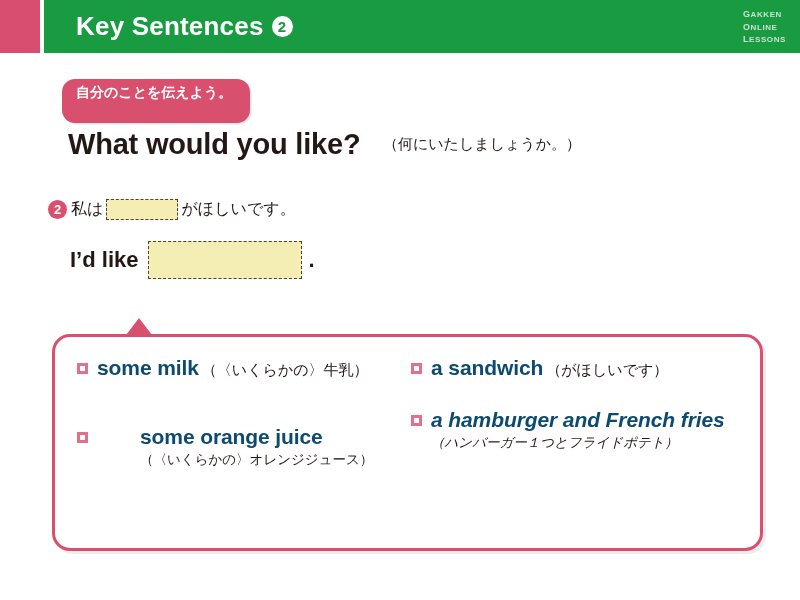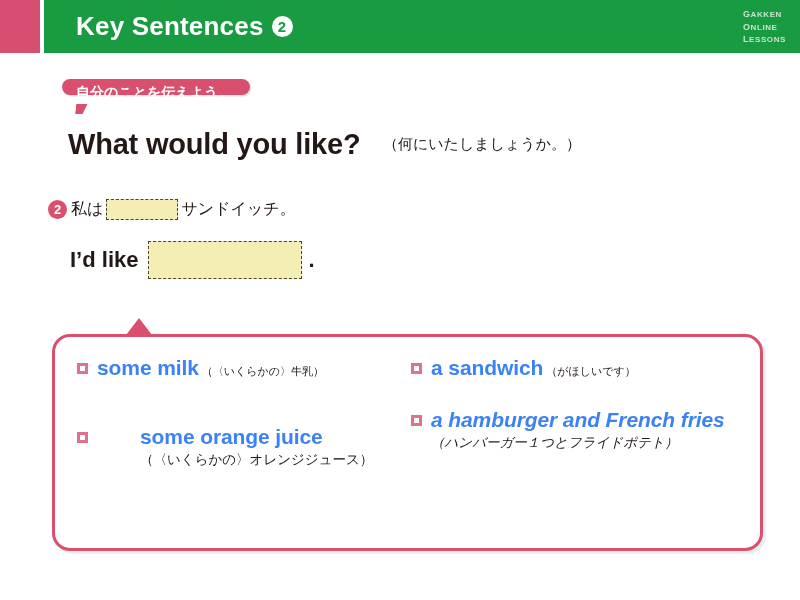--- a/index.html
+++ b/index.html
@@ -81,21 +81,21 @@
   }
   .brand-logo div::first-letter {
     font-size: 13px;
   }
 
   
   .tag-bubble {
     position: absolute;
     left: 62px;
     top: 79px;
-    height: 16px;
+    height: 44px;
     padding: 0 18px 0 14px;
     background: #d9506f;
     border-radius: 13px;
     color: #ffffff;
     font-size: 14px;
     font-weight: bold;
     line-height: 26px;
     white-space: nowrap;
     box-shadow: 1.5px 1.5px 0 rgba(0,0,0,0.10);
   }
@@ -234,31 +234,31 @@
     flex: none;
     margin-top: 8px;
     margin-right: 9px;
   }
   .opt-body {
     display: block;
   }
   .opt-en {
     font-size: 21px;
     font-weight: bold;
-    color: #3b82f6;
+    color: #0c4a6e;
     line-height: 25px;
     letter-spacing: -0.1px;
   }
   .opt-ja {
     font-size: 13.5px;
     color: #231815;
     white-space: nowrap;
   }
   .opt-ja-inline {
-    font-size: 11px;
+    font-size: 15px;
     color: #231815;
     font-weight: normal;
     margin-left: 3px;
   }
   .opt-ja-block {
     display: block;
     line-height: 19px;
     margin-top: 1px;
   }
 
@@ -288,21 +288,21 @@
 
 <div class="q-line">
   <span class="q-en">What would you like?</span>
   <span class="q-ja">（何にいたしましょうか。）</span>
 </div>
 
 <div class="ja-line">
   <span class="num-badge">2</span>
   <span class="ja-text">私は</span>
   <span class="blank-sm"></span>
-  <span class="ja-text">サンドイッチ。</span>
+  <span class="ja-text">がほしいです。</span>
 </div>
 
 <div class="ans-line">
   <span class="ans-en">I’d like</span>
   <span class="blank-lg"></span>
   <span class="ans-en">.</span>
 </div>
 
 <div class="options-pointer"></div>
 <div class="options-box">

